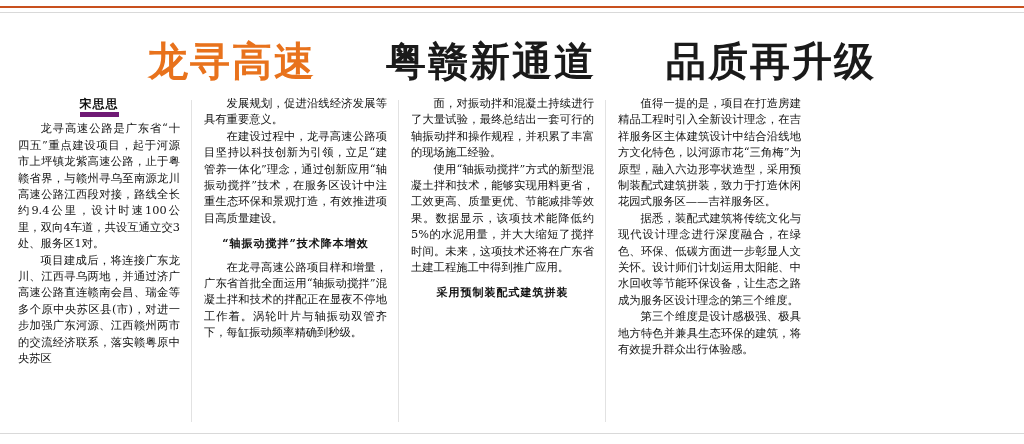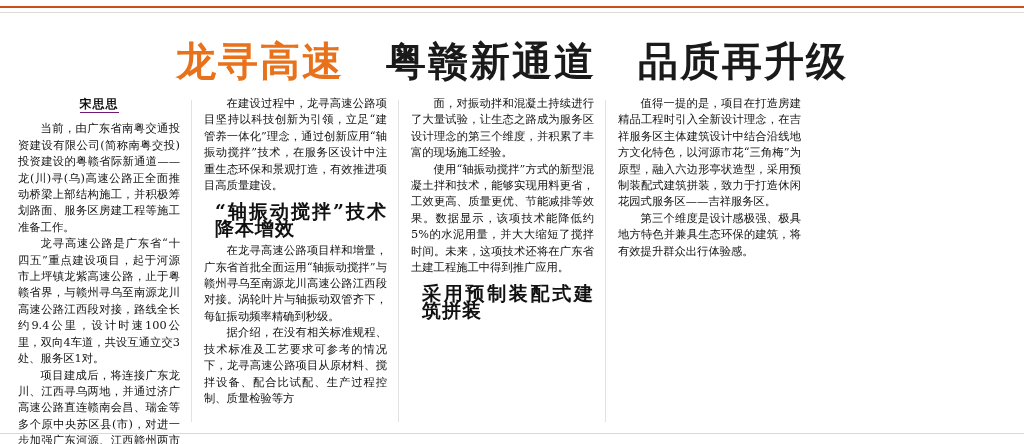--- a/index.html
+++ b/index.html
@@ -22,21 +22,21 @@
   .rule-top2{
     position:absolute;left:0;top:12px;width:1024px;height:1px;background:#d9d9d9;
   }
   .rule-bottom{
     position:absolute;left:0;bottom:10px;width:1024px;height:1px;background:#d9d9d9;
   }
   
   .headline{
     position:absolute;left:0;top:34px;width:1024px;
     text-align:center;
-    font-family:Liberation Serif, serif;
+    font-family:Liberation Mono, monospace;
     font-weight:bold;
     font-size:40px;
     letter-spacing:2px;
     white-space:nowrap;
   }
   .headline .hl-orange{color:#e8721c;}
   .headline .hl-dark{color:#1a1a1a;}
   .headline .sp{display:inline-block;width:18px;}
 
   
@@ -66,29 +66,30 @@
   }
   .byline{
     text-align:center;
     font-weight:bold;
     font-size:12px;
     letter-spacing:1px;
     margin:0 0 9px 0;
     font-family:"DejaVu Serif","Liberation Serif",serif;
   }
   .byline .ul{
-    border-bottom:1px solid #701a75;
+    border-bottom:5px solid #701a75;
     padding-bottom:1px;
   }
   p{margin:0 0 0 0;text-indent:2em;}
   .subhead{
+    text-align:center;
     font-weight:bold;
-    font-size:19px;
+    font-size:11px;
     letter-spacing:1px;
-    margin:9px 0 7px 11px;
+    margin:9px 0 7px 0;
     font-family:"DejaVu Serif","Liberation Serif",serif;
   }
 </style>
 </head>
 <body>
 
 <div class="page">
 
   <div class="rule-top"></div>
   <div class="rule-top2"></div>
@@ -98,42 +99,42 @@
     <span class="sp"></span>
     <span class="hl-dark">粤赣新通道</span>
     <span class="sp"></span>
     <span class="hl-dark">品质再升级</span>
   </div>
 
   <div class="cols">
 
     <div class="col c1">
       <div class="byline"><span class="ul">宋思思</span></div>
-      <p>当前，由广东省南粤交通投资建设有限公司(简称南粤交投)投资建设的粤赣省际新通道——龙(川)寻(乌)高速公路正全面推动桥梁上部结构施工，并积极筹划路面、服务区房建工程等施工准备工作。</p>
       <p>龙寻高速公路是广东省“十四五”重点建设项目，起于河源市上坪镇龙紫高速公路，止于粤赣省界，与赣州寻乌至南源龙川高速公路江西段对接，路线全长约9.4公里，设计时速100公里，双向4车道，共设互通立交3处、服务区1对。</p>
       <p>项目建成后，将连接广东龙川、江西寻乌两地，并通过济广高速公路直连赣南会昌、瑞金等多个原中央苏区县(市)，对进一步加强广东河源、江西赣州两市的交流经济联系，落实赣粤原中央苏区</p>
       <div class="divider"></div>
     </div>
 
     <div class="col c2">
+      <p>发展规划，促进沿线经济发展等具有重要意义。</p>
       <p>在建设过程中，龙寻高速公路项目坚持以科技创新为引领，立足“建管养一体化”理念，通过创新应用“轴振动搅拌”技术，在服务区设计中注重生态环保和景观打造，有效推进项目高质量建设。</p>
       <div class="subhead">“轴振动搅拌”技术降本增效</div>
-      <p>在龙寻高速公路项目样和增量，广东省首批全面运用“轴振动搅拌”与赣州寻乌至南源龙川高速公路江西段对接。涡轮叶片与轴振动双管齐下，每缸振动频率精确到秒级。</p>
-      <p>据介绍，在没有相关标准规程、技术标准及工艺要求可参考的情况下，龙寻高速公路项目从原材料、搅拌设备、配合比试配、生产过程控制、质量检验等方</p>
+      <p>在龙寻高速公路项目样和增量，广东省首批全面运用“轴振动搅拌”混凝土拌和技术的拌配正在显夜不停地工作着。涡轮叶片与轴振动双管齐下，每缸振动频率精确到秒级。</p>
       <div class="divider"></div>
     </div>
 
     <div class="col c3">
-      <p>面，对振动拌和混凝土持续进行了大量试验，让生态之路成为服务区设计理念的第三个维度，并积累了丰富的现场施工经验。</p>
+      <p>面，对振动拌和混凝土持续进行了大量试验，最终总结出一套可行的轴振动拌和操作规程，并积累了丰富的现场施工经验。</p>
       <p>使用“轴振动搅拌”方式的新型混凝土拌和技术，能够实现用料更省，工效更高、质量更优、节能减排等效果。数据显示，该项技术能降低约5%的水泥用量，并大大缩短了搅拌时间。未来，这项技术还将在广东省土建工程施工中得到推广应用。</p>
       <div class="subhead">采用预制装配式建筑拼装</div>
       <div class="divider"></div>
     </div>
 
     <div class="col c4">
       <p>值得一提的是，项目在打造房建精品工程时引入全新设计理念，在吉祥服务区主体建筑设计中结合沿线地方文化特色，以河源市花“三角梅”为原型，融入六边形亭状造型，采用预制装配式建筑拼装，致力于打造休闲花园式服务区——吉祥服务区。</p>
+      <p>据悉，装配式建筑将传统文化与现代设计理念进行深度融合，在绿色、环保、低碳方面进一步彰显人文关怀。设计师们计划运用太阳能、中水回收等节能环保设备，让生态之路成为服务区设计理念的第三个维度。</p>
       <p>第三个维度是设计感极强、极具地方特色并兼具生态环保的建筑，将有效提升群众出行体验感。</p>
     </div>
 
   </div>
 
   <div class="rule-bottom"></div>
 </div>
 
 </body></html>

